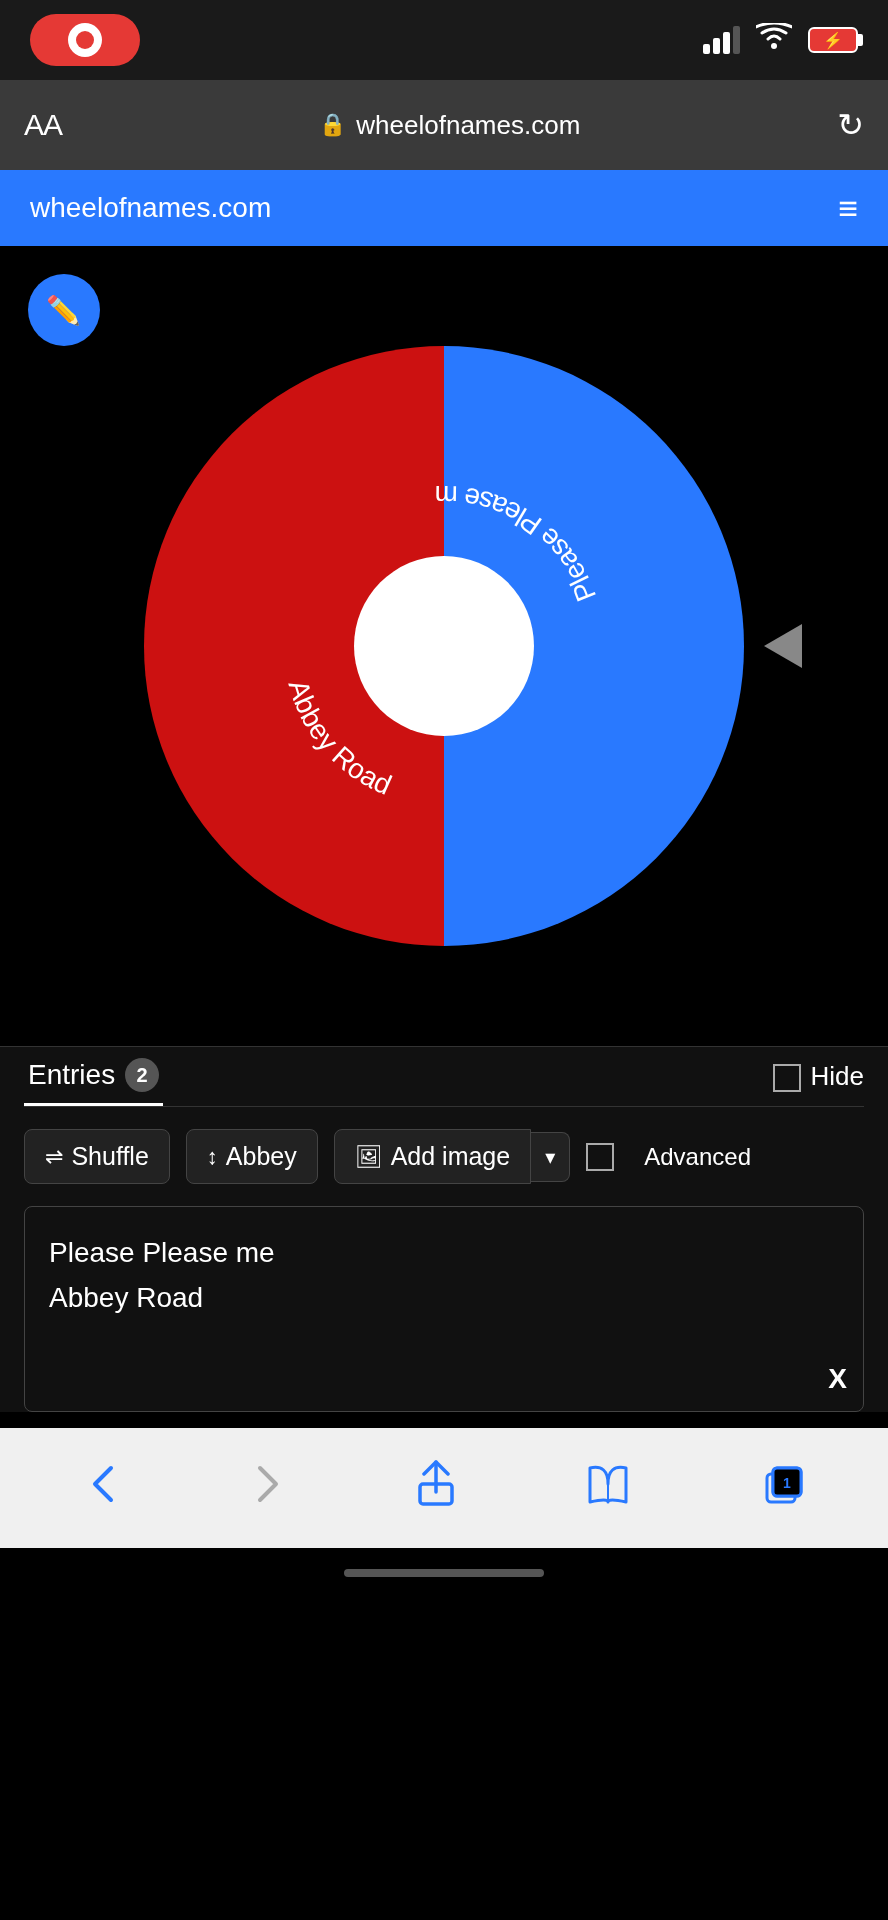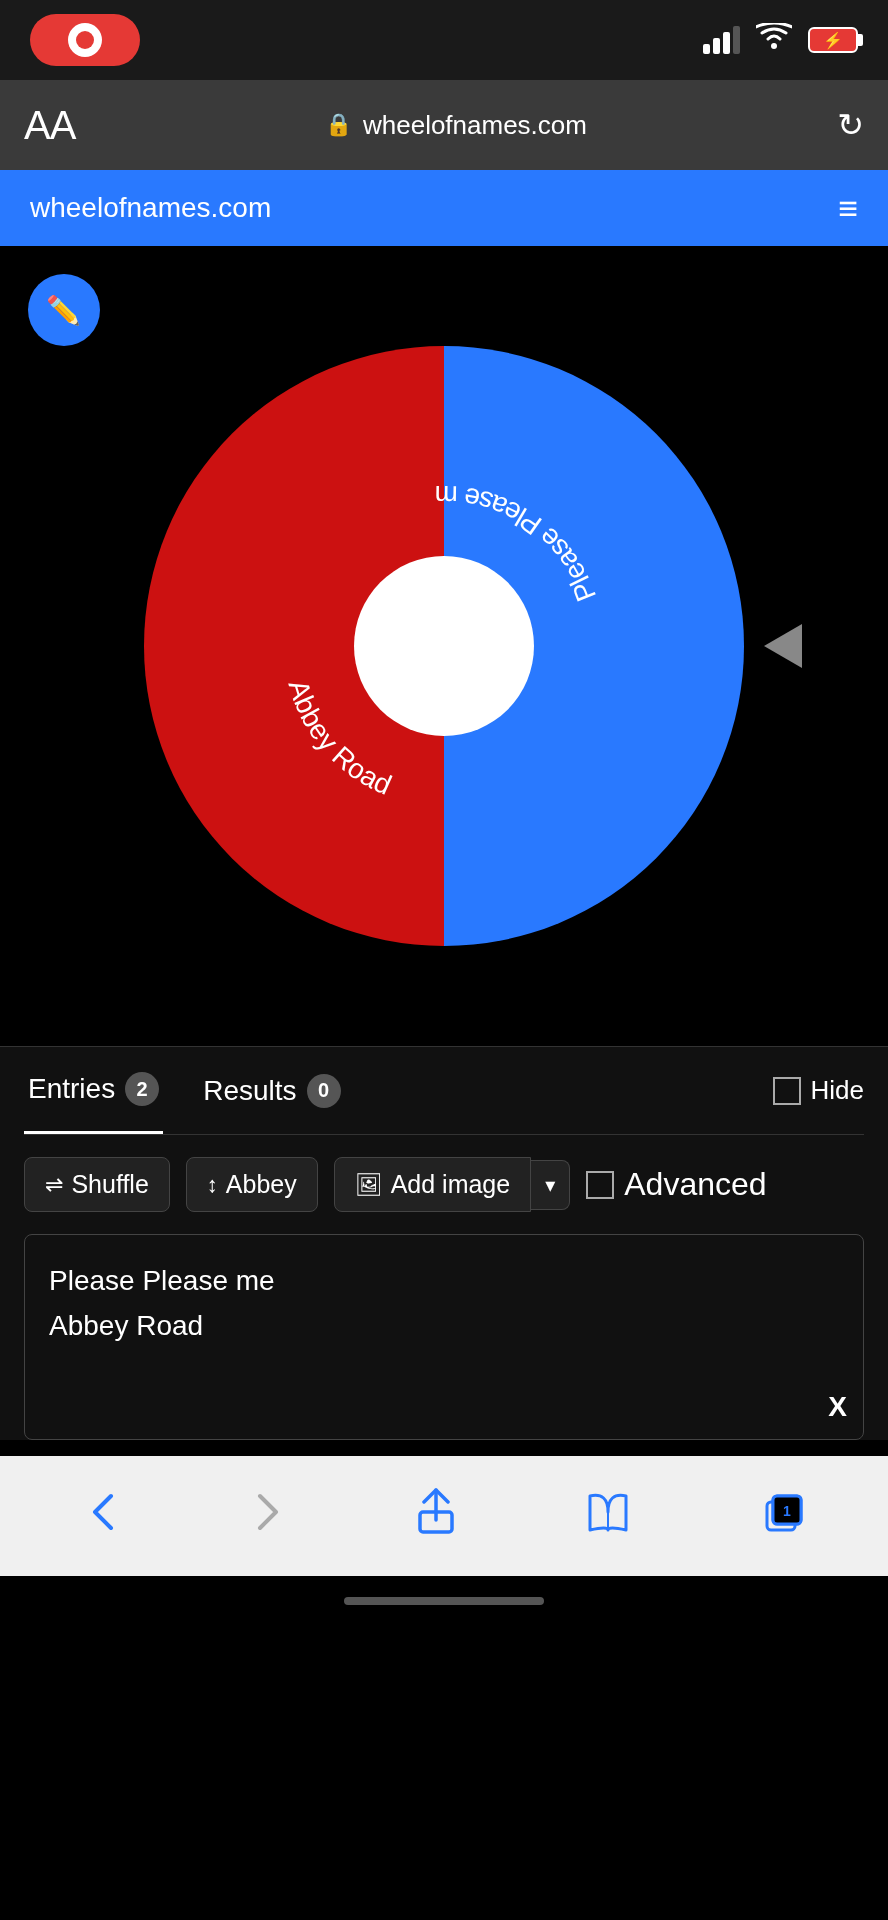--- a/index.html
+++ b/index.html
@@ -101,21 +101,21 @@
     .url-bar {
       background: #3a3a3a;
       height: 90px;
       display: flex;
       align-items: center;
       padding: 0 24px;
       gap: 16px;
     }
     .url-text-size {
       color: #fff;
-      font-size: 40px;
+      font-size: 30px;
       font-weight: 500;
       letter-spacing: -1px;
     }
     .url-field {
       flex: 1;
       display: flex;
       align-items: center;
       justify-content: center;
       gap: 10px;
     }
@@ -201,21 +201,21 @@
 
     
     .tabs-section {
       background: #111;
       border-top: 1px solid #333;
       padding: 0 24px;
     }
     .tabs-row {
       display: flex;
       align-items: center;
-      height: 88px;
+      height: 60px;
       border-bottom: 1px solid #333;
     }
     .tab-item {
       display: flex;
       align-items: center;
       gap: 10px;
       padding: 0 4px;
       height: 100%;
       cursor: pointer;
       margin-right: 36px;
@@ -235,21 +235,21 @@
       width: 34px;
       height: 34px;
       display: flex;
       align-items: center;
       justify-content: center;
       font-size: 20px;
       font-weight: bold;
     }
     .hide-section {
       display: flex;
-      align-items: center;
+      align-items: flex-end;
       gap: 10px;
       margin-left: auto;
       cursor: pointer;
     }
     .checkbox-empty {
       width: 28px;
       height: 28px;
       border: 2px solid #aaa;
       background: transparent;
     }
@@ -309,21 +309,22 @@
       font-size: 20px;
     }
     .advanced-section {
       display: flex;
       align-items: center;
       gap: 10px;
       cursor: pointer;
     }
     .advanced-label {
       color: #fff;
-      font-size: 32px;
+      font-size: 24px;
+      margin-left: 20px;
     }
 
     
     .entries-area {
       background: #111;
       border: 1px solid #444;
       border-radius: 8px;
       margin: 0 0 16px 0;
       position: relative;
       min-height: 200px;
@@ -464,24 +465,20 @@
     <div class="wheel-pointer"></div>
   </div>
 </div>
 
 <div class="tabs-section">
   <div class="tabs-row">
     <div class="tab-item active">
       <span class="tab-label">Entries</span>
       <span class="tab-badge">2</span>
     </div>
-    <div class="tab-item">
-      <span class="tab-label">Results</span>
-      <span class="tab-badge">0</span>
-    </div>
     <div class="hide-section">
       <div class="checkbox-empty"></div>
       <span class="hide-label">Hide</span>
     </div>
   </div>
 
   <div class="toolbar-row">
     <div class="toolbar-btn">
       <span class="toolbar-icon">⇌</span>
       <span class="toolbar-btn-label">Shuffle</span>

